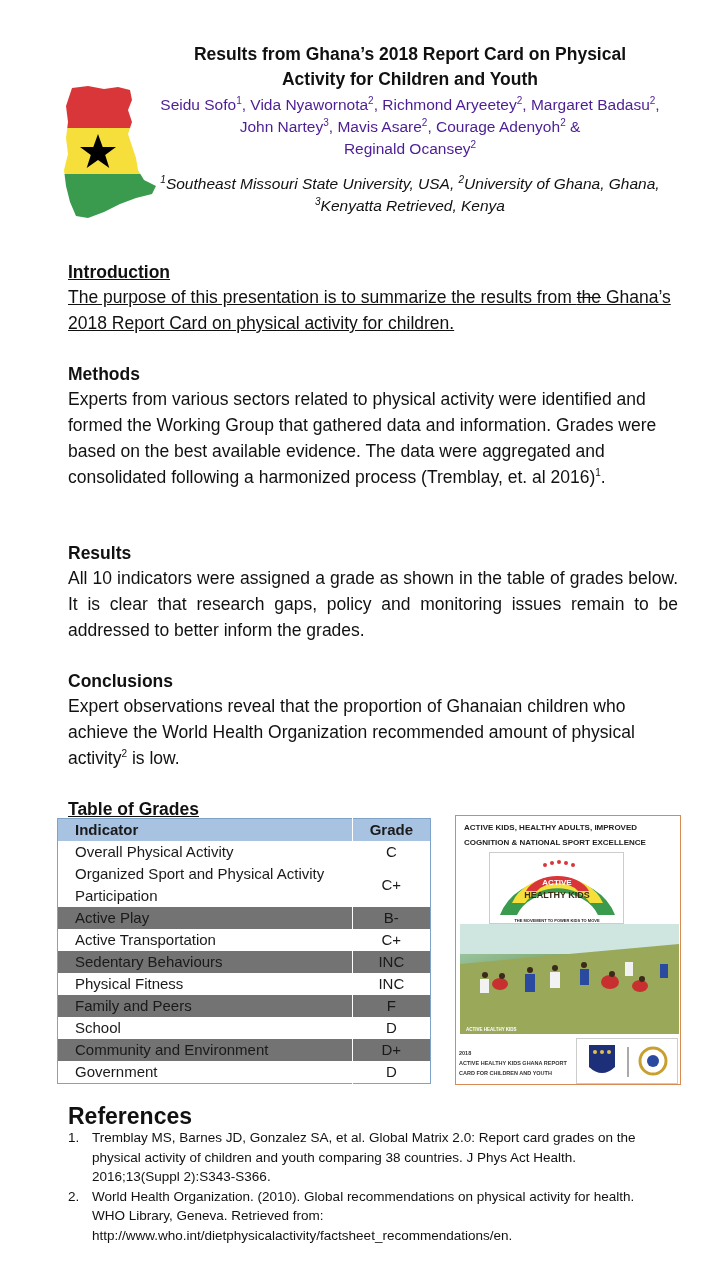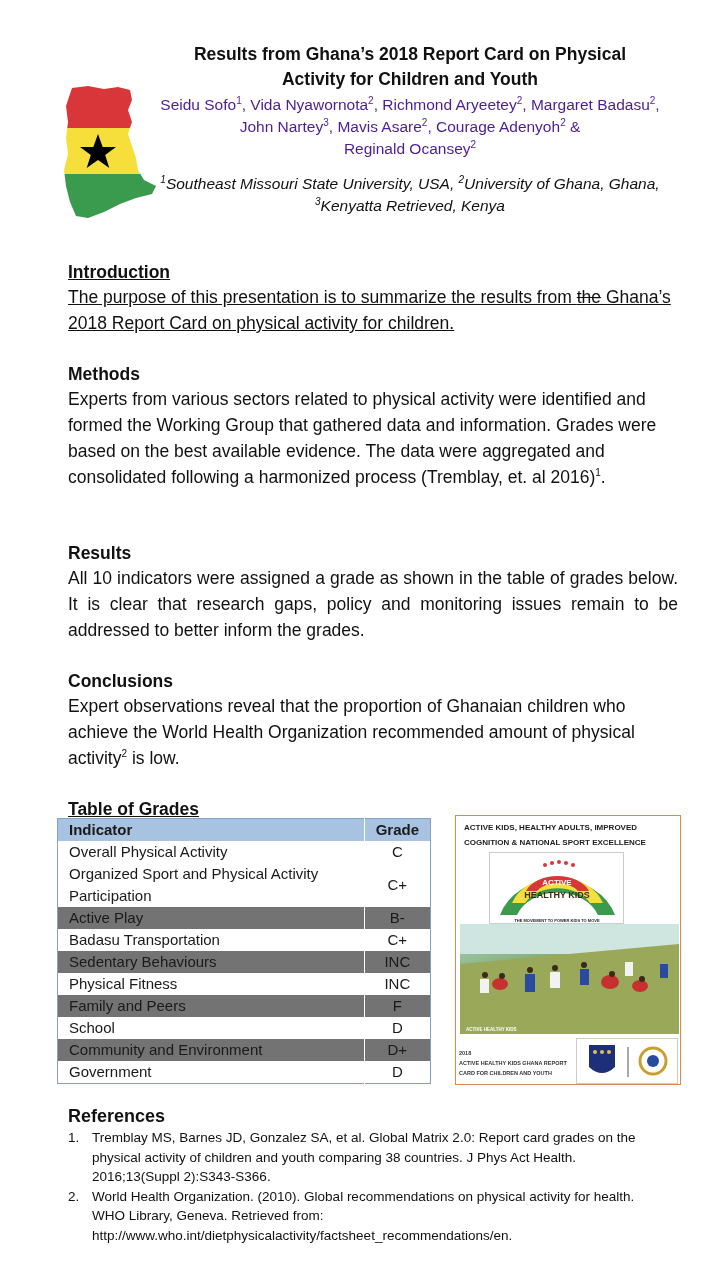--- a/index.html
+++ b/index.html
@@ -24,40 +24,40 @@
     .strike { text-decoration: line-through; }
 
     #intro { top: 260px; text-decoration: underline; }
     #methods { top: 362px; }
     #results { top: 541px; }
     #conclusions { top: 669px; }
 
     
     .tbl-title { position: absolute; left: 68px; top: 797px; font-size: 17.5px; font-weight: bold; text-decoration: underline; line-height: 24px; }
     .grades { position: absolute; left: 57px; top: 818px; width: 374px; border: 1px solid #7ea3c9; border-collapse: collapse; font-size: 15px; }
-    .grades th, .grades td { padding: 0 11px; line-height: 22px; }
+    .grades th, .grades td { padding: 0 17px; line-height: 22px; }
     .grades th { background: #a8c2e2; text-align: left; font-weight: bold; color: #1a1a1a; }
     .grades th.g { text-align: center; border-left: 1px solid #fff; }
     .grades td.g { text-align: center; width: 56px; border-left: 1px solid #fff; }
     .grades tr.alt td { background: #737373; }
     .grades tr td { color: #1a1a1a; }
 
     
     .cover { position: absolute; left: 455px; top: 815px; width: 226px; height: 270px; border: 1.5px solid #d88a50; background: #fff; }
     .cover-heading { position: absolute; left: 8px; top: 4px; font-size: 8px; font-weight: bold; line-height: 15px; color: #222; }
     .logo-box { position: absolute; left: 33px; top: 36px; width: 135px; height: 72px; border: 1px solid #ccc; background: #fff; overflow: hidden; }
     .photo { position: absolute; left: 4px; top: 108px; width: 219px; height: 110px; overflow: hidden;
       background: linear-gradient(160deg, #a9d4c0 0%, #7ea76a 40%, #a9a04a 70%, #cfb664 100%); }
     .photo-caption { position: absolute; left: 6px; bottom: 2px; font-size: 4.5px; color: #fff; font-weight: bold; }
     .cover-foot { position: absolute; left: 3px; top: 232px; font-size: 5.5px; line-height: 10px; font-weight: bold; color: #333; }
     .crest-box { position: absolute; left: 120px; top: 222px; width: 102px; height: 46px; border: 1px solid #ccc; background: #fff; }
 
     
     #references { position: absolute; left: 68px; top: 1104px; width: 590px; }
-    #references h2 { font-size: 18px; font-weight: bold; line-height: 24px; }
+    #references h2 { font-size: 23px; font-weight: bold; line-height: 24px; }
     #references ol { list-style: none; }
     #references li { position: relative; padding-left: 24px; font-size: 13.5px; line-height: 19.5px; color: #111; }
     #references li .num { position: absolute; left: 0; top: 0; }
   </style>
 </head>
 <body>
 
 <div class="page">
 
   <svg class="map" viewBox="0 0 100 140">
@@ -122,21 +122,21 @@
         </tr>
       <tr>
           <td style="width:318px">Organized Sport and Physical Activity Participation</td>
           <td class="g">C+</td>
         </tr>
       <tr class="alt">
           <td>Active Play</td>
           <td class="g">B-</td>
         </tr>
       <tr>
-          <td>Badasu Transportation</td>
+          <td>Active Transportation</td>
           <td class="g">C+</td>
         </tr>
       <tr class="alt">
           <td>Sedentary Behaviours</td>
           <td class="g">INC</td>
         </tr>
       <tr>
           <td>Physical Fitness</td>
           <td class="g">INC</td>
         </tr>

